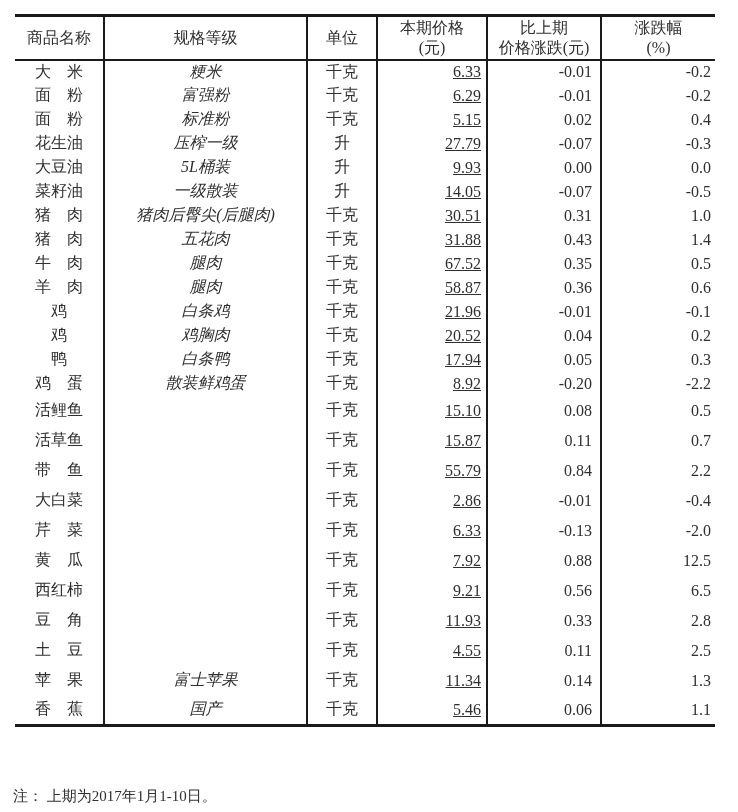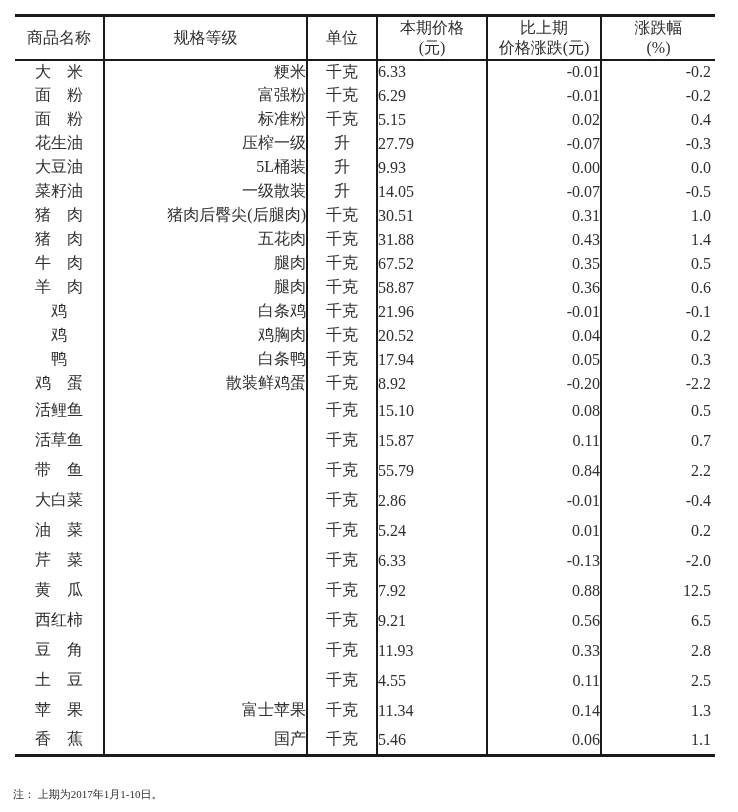--- a/index.html
+++ b/index.html
@@ -40,30 +40,30 @@
     height: 44px;
     border-bottom: 2px solid #1a1a1a;
     text-align: center;
     vertical-align: middle;
     line-height: 1.25;
   }
   thead th .sub { display: block; }
   tbody td { height: 24px; vertical-align: middle; }
   tbody tr.tall td { height: 30px; }
   .col-name  { text-align: center; font-family: Liberation Mono, monospace; }
-  .col-spec  { text-align: right; }
+  .col-spec  { text-align: center; font-style: italic; }
   .col-unit  { text-align: center; }
-  .col-price  { padding-right: 5px; }
-  .col-change { text-align: right; }
+  .col-price  { text-align: right; padding-right: 5px; text-decoration: underline; }
+  .col-change { text-align: right; padding-right: 8px; }
   .col-pct    { text-align: right; padding-right: 4px; }
   .footnote {
     position: absolute;
     left: 13px;
     top: 787px;
-    font-size: 11px;
+    font-size: 15px;
     color: #2f2f2f;
   }
 </style>
 </head>
 <body>
 
 <div class="page">
 
   <table class="price-table">
     <colgroup>
@@ -238,28 +238,20 @@
         </tr>
         <tr class="tall">
           <td class="col-name">大白菜</td>
           <td class="col-spec"></td>
           <td class="col-unit">千克</td>
           <td class="col-price">2.86</td>
           <td class="col-change">-0.01</td>
           <td class="col-pct">-0.4</td>
         </tr>
         <tr class="tall">
-          <td class="col-name">油　菜</td>
-          <td class="col-spec"></td>
-          <td class="col-unit">千克</td>
-          <td class="col-price">5.24</td>
-          <td class="col-change">0.01</td>
-          <td class="col-pct">0.2</td>
-        </tr>
-        <tr class="tall">
           <td class="col-name">芹　菜</td>
           <td class="col-spec"></td>
           <td class="col-unit">千克</td>
           <td class="col-price">6.33</td>
           <td class="col-change">-0.13</td>
           <td class="col-pct">-2.0</td>
         </tr>
         <tr class="tall">
           <td class="col-name">黄　瓜</td>
           <td class="col-spec"></td>

